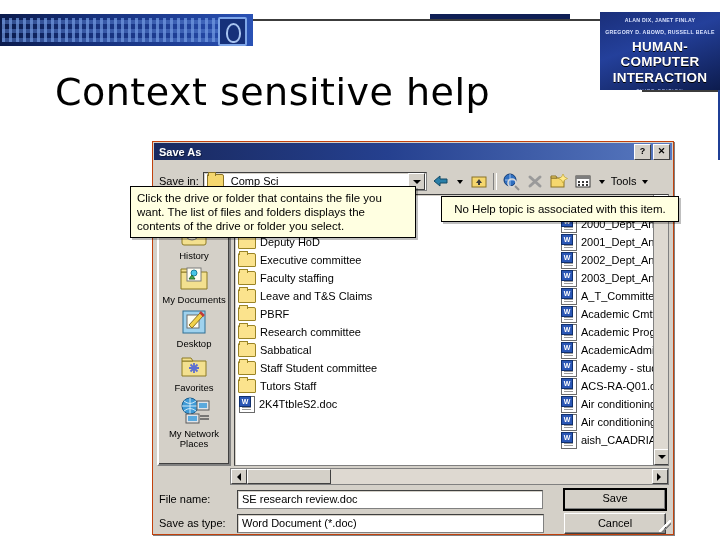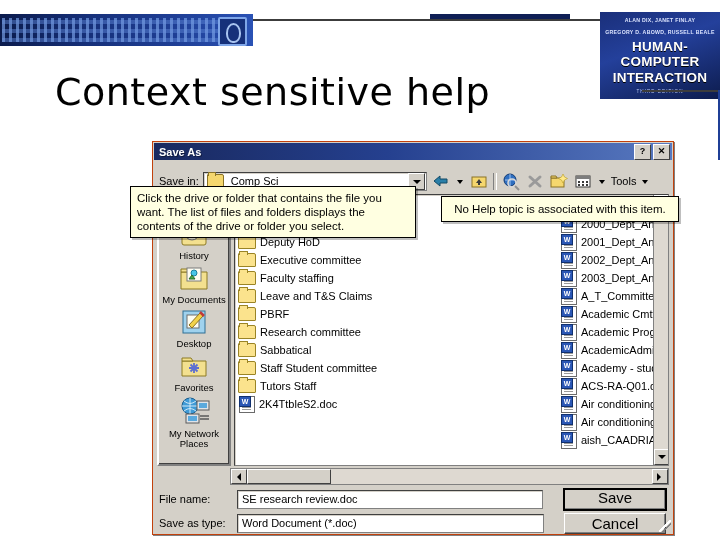--- a/index.html
+++ b/index.html
@@ -30,21 +30,21 @@
     border:2px solid #a9c4f0;border-radius:50% 50% 45% 45%;
   }
   #topbar-dark{
     position:absolute;left:430px;top:14px;width:140px;height:6px;background:#0f1f55;
   }
   #topbar-line{
     position:absolute;left:253px;top:19px;width:360px;height:2px;background:#3c3c3c;
   }
 
   #book-cover{
-    position:absolute;right:0;top:12px;width:120px;height:87px;
+    position:absolute;right:0;top:12px;width:120px;height:78px;
     background:linear-gradient(160deg,#1a2f7a 0%,#24409b 40%,#0d1c4e 100%);
     color:#ffffff;text-align:center;overflow:hidden;
   }
   #book-cover .authors{
     font-size:5.2px;letter-spacing:.3px;line-height:7px;margin-top:5px;color:#dbe4ff;
     font-weight:bold;
   }
   #book-cover .t1{font-size:13.5px;font-weight:bold;letter-spacing:.2px;margin-top:3px;
     text-shadow:0 1px 0 #000;}
   #book-cover .t2{font-size:13.5px;font-weight:bold;letter-spacing:.2px;margin-top:1px;
@@ -190,21 +190,21 @@
   .bottom{margin:4px 6px 0 6px;}
   .brow{display:flex;align-items:center;height:20px;margin-bottom:4px;}
   .blabel{width:78px;font-size:11px;}
   .bcombo{
     flex:1;max-width:305px;display:flex;align-items:center;background:#fff;height:17px;
     border:1px solid #808080;border-top-color:#404040;border-left-color:#404040;
     box-shadow:inset 1px 1px 0 #d4d0c8;
   }
   .bcombo .val{flex:1;padding-left:4px;font-size:11px;white-space:nowrap;overflow:hidden;}
   .pbtn{
-    width:100px;height:19px;margin-left:20px;background:#d4d0c8;font-size:15px;
+    width:100px;height:19px;margin-left:20px;background:#d4d0c8;font-size:11px;
     border:1px solid #fff;border-right-color:#404040;border-bottom-color:#404040;
     box-shadow:inset -1px -1px 0 #808080;text-align:center;line-height:19px;
   }
   .pbtn.default{border:2px solid #000;line-height:16px;}
 
   
   .tooltip{
     position:absolute;background:#ffffe1;border:1px solid #000;
     font-size:11.5px;color:#000;padding:4px 6px;line-height:14px;z-index:40;
     box-shadow:2px 2px 0 rgba(0,0,0,.25);

